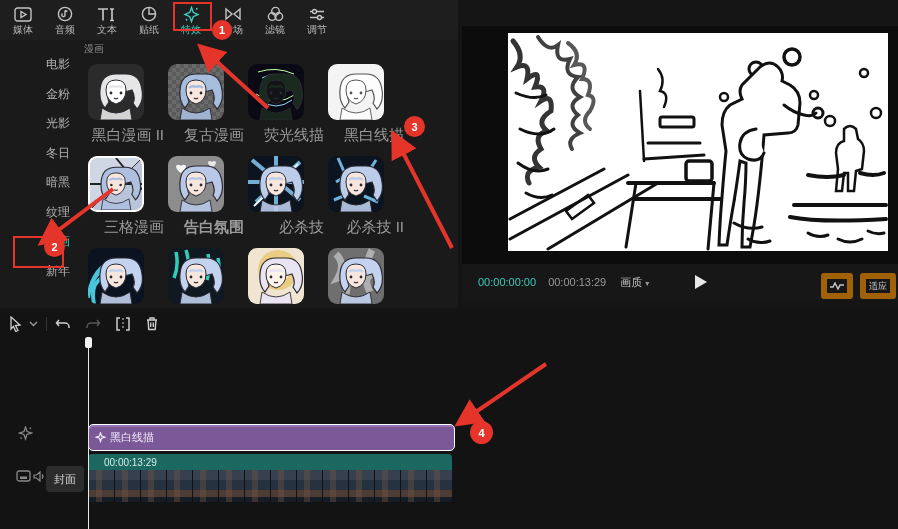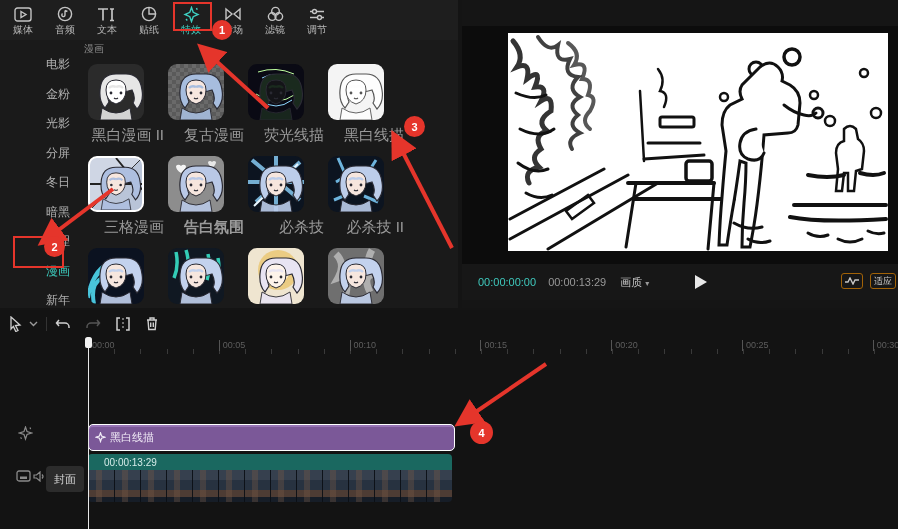--- a/index.html
+++ b/index.html
@@ -35,21 +35,21 @@
   .preview-area{position:absolute;left:0;top:26px;width:436px;height:238px;background:#0c0c0c;}
   .preview-img{position:absolute;left:46px;top:7px;width:380px;height:218px;background:#fff;overflow:hidden;}
   .controls{position:absolute;left:0;top:264px;width:436px;height:36px;background:#171717;display:flex;align-items:center;}
   .tc-current{color:#3fc9bd;font-size:11px;margin-left:16px;text-align:center;}
   .tc-total{color:#989898;font-size:11px;margin-left:12px;}
   .quality{color:#c8c8c8;font-size:11px;margin-left:14px;cursor:pointer;}
   .quality .caret{font-size:8px;color:#9a9a9a;}
   .play-btn{position:absolute;left:228px;top:8px;width:20px;height:20px;cursor:pointer;}
   .play-btn svg{fill:#e8e8e8;}
   .right-ctrls{position:absolute;right:2px;top:9px;display:flex;gap:7px;align-items:center;}
-  .mini-btn{border:1px solid #a16207;border-radius:3px;color:#c8c8c8;font-size:9px;padding:1px 3px;cursor:pointer;display:flex;align-items:center;height:12px;box-sizing:content-box;}
+  .mini-btn{border:6px solid #a16207;border-radius:3px;color:#c8c8c8;font-size:9px;padding:1px 3px;cursor:pointer;display:flex;align-items:center;height:12px;box-sizing:content-box;}
 
   
   #timeline{position:absolute;left:0;top:310px;width:898px;height:219px;background:#131313;}
   .tl-toolbar{position:absolute;left:0;top:0;width:898px;height:27px;display:flex;align-items:center;}
   .tl-tool{display:flex;align-items:center;justify-content:center;cursor:pointer;}
   .tl-sep{width:1px;height:14px;background:#333;margin:0 8px;}
   .ruler{position:absolute;left:88px;top:28px;right:0;height:16px;
     background-image:repeating-linear-gradient(90deg,#3a3a3a 0 1px,transparent 1px 26.2px);
     background-size:100% 5px;background-position:left bottom;background-repeat:repeat-x;cursor:pointer;}
   .ruler-label{position:absolute;top:2px;font-size:9px;color:#5e5e5e;}
@@ -157,21 +157,20 @@
             <circle cx="10.5" cy="10.5" r="2" fill="#1e1e1e"></circle>
           </svg>
         </span>
         <span class="tlabel">调节</span>
       </div>
     </div>
   <div id="sidebar">
       <div class="sb-item">电影</div>
       <div class="sb-item">金粉</div>
       <div class="sb-item">光影</div>
-      <div class="sb-item">分屏</div>
       <div class="sb-item">冬日</div>
       <div class="sb-item">暗黑</div>
       <div class="sb-item">纹理</div>
       <div class="sb-item active">漫画</div>
       <div class="sb-item">新年</div>
     </div>
   <div id="effects-panel">
     <div class="panel-header">漫画</div>
   <div class="fx-thumb" style="left: 18px; top: 24px; background: rgb(43, 43, 43);">
         <svg viewBox="0 0 56 56">
@@ -424,36 +423,20 @@
           <path d="M8,1 V13" stroke="#cfcfcf" stroke-width="1" stroke-dasharray="2 2"></path>
         </svg>
     </span>
     <span class="tl-tool" style="margin-left:14px">
       <svg width="14" height="15" viewBox="0 0 14 15">
           <path d="M2,4 H12 M5,4 V2 H9 V4 M3,4 L3.8,13.5 H10.2 L11,4 M5.7,6.5 V11 M8.3,6.5 V11" fill="none" stroke="#cfcfcf" stroke-width="1.4"></path>
         </svg>
     </span>
   </div>
 
-  <div class="ruler" id="ruler">
-      <div class="ruler-tick" style="left: 0px;"></div>
-      <span class="ruler-label" style="left: 4px;">00:00</span>
-      <div class="ruler-tick" style="left: 130.8px;"></div>
-      <span class="ruler-label" style="left: 134.8px;">00:05</span>
-      <div class="ruler-tick" style="left: 261.6px;"></div>
-      <span class="ruler-label" style="left: 265.6px;">00:10</span>
-      <div class="ruler-tick" style="left: 392.4px;"></div>
-      <span class="ruler-label" style="left: 396.4px;">00:15</span>
-      <div class="ruler-tick" style="left: 523.2px;"></div>
-      <span class="ruler-label" style="left: 527.2px;">00:20</span>
-      <div class="ruler-tick" style="left: 654px;"></div>
-      <span class="ruler-label" style="left: 658px;">00:25</span>
-      <div class="ruler-tick" style="left: 784.8px;"></div>
-      <span class="ruler-label" style="left: 788.8px;">00:30</span>
-    </div>
 
   <div class="playhead">
     <div class="ph-head"></div>
     <div class="ph-line"></div>
   </div>
 
   <span class="gutter-icon" style="left:18px;top:116px">
     <svg width="15" height="15" viewBox="0 0 15 15">
         <path d="M7.5,1 L9,5.5 L13.5,7 L9,8.5 L7.5,13 L6,8.5 L1.5,7 L6,5.5 Z M12,1.5 l.6,1.6 M2.5,11.5 l1.2,1.2" fill="none" stroke="#8a8a8a" stroke-width="1.2"></path>
       </svg>

